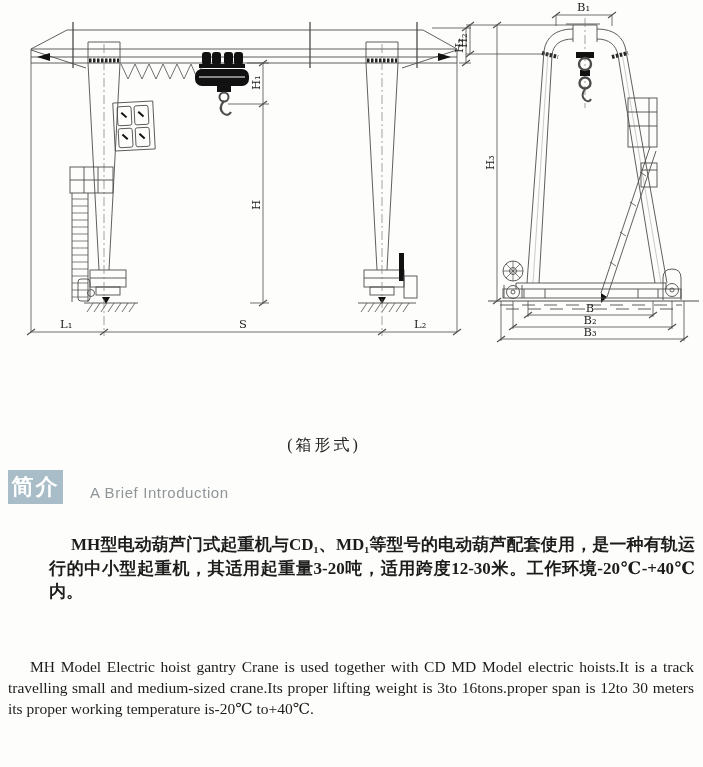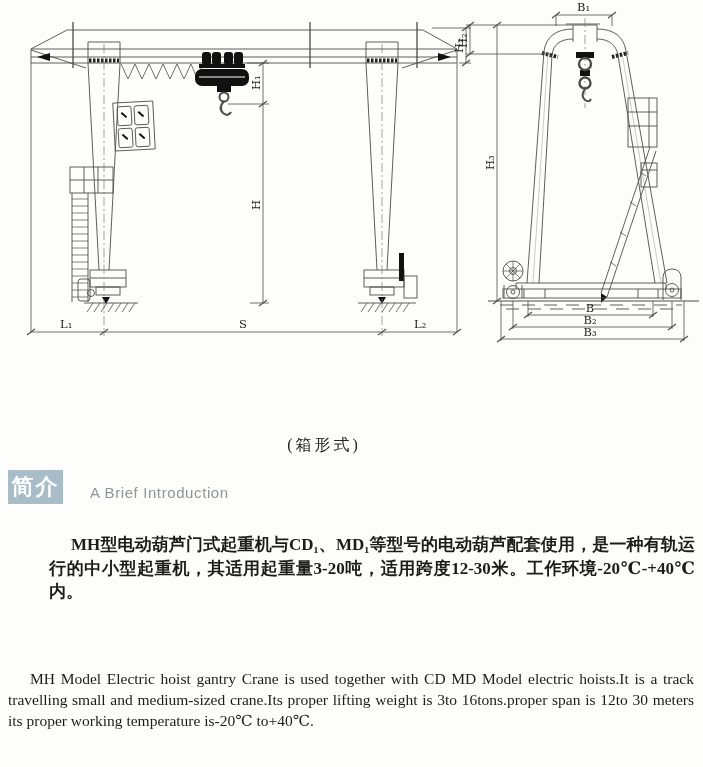--- a/index.html
+++ b/index.html
@@ -42,21 +42,21 @@
     font-size:17px;line-height:23.5px;font-weight:bold;
     text-align:justify;
     margin-left:41px;
   }
   .cn p{margin:0;text-indent:22px;}
   .en{
     position:absolute;top:656px;left:8px;right:9px;
     font-size:15.5px;line-height:21px;
     text-align:justify;
   }
-  .en p{margin:12px 0 3px 0;text-indent:22px;}
+  .en p{margin:0 0 3px 0;text-indent:22px;}
 </style>
 </head>
 <body>
 
 <div class="page">
 
   <div class="figure">
     <svg width="703" height="436" viewBox="0 0 703 436" xmlns="http://www.w3.org/2000/svg">
 
       <g stroke="#4d4d4d" fill="none" stroke-width="0.9">

